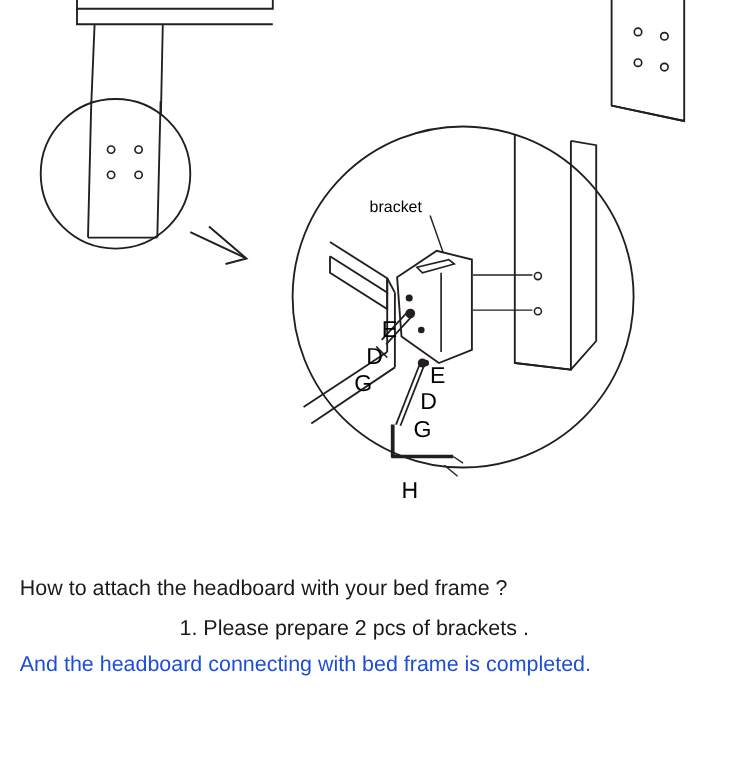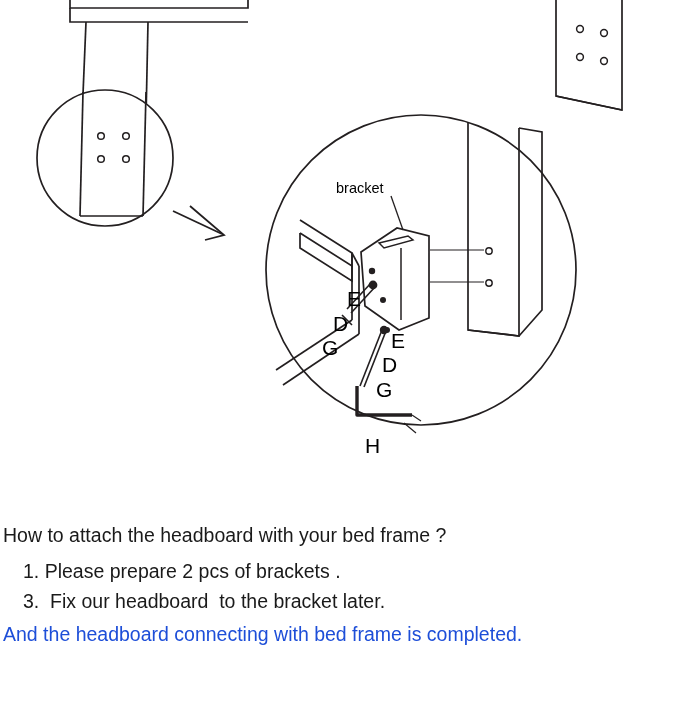--- a/index.html
+++ b/index.html
@@ -20,34 +20,35 @@
     left: 0;
     top: 0;
     width: 631px;
     height: 500px;
   }
   #diagram-area svg {
     display: block;
   }
   .instructions {
     position: absolute;
-    left: 1px;
+    left: 16px;
     top: 522px;
     width: 590px;
   }
   .q-line {
     font-size: 19.5px;
     line-height: 26px;
     padding-left: 2px;
     color: #1a1a1a;
   }
   .steps {
     margin: 8px 0 0 0;
     padding: 0;
     list-style: none;
+    text-align: center;
   }
   .steps li {
     font-size: 19.5px;
     line-height: 30px;
     padding-left: 22px;
     color: #1a1a1a;
     white-space: pre;
   }
   .closing {
     font-size: 19.5px;
@@ -197,16 +198,15 @@
     <text class="dlabel" x="376" y="397">G</text>
 
     <text class="dlabel" x="365" y="453">H</text>
   </svg>
 </div>
 
 <div class="instructions">
   <div class="q-line">How to attach the headboard with your bed frame ?</div>
   <ul class="steps">
     <li>1. Please prepare 2 pcs of brackets .</li>
-    <li>3.  Fix our headboard  to the bracket later.</li>
   </ul>
   <div class="closing">And the headboard connecting with bed frame is completed.</div>
 </div>
 
 </body></html>

